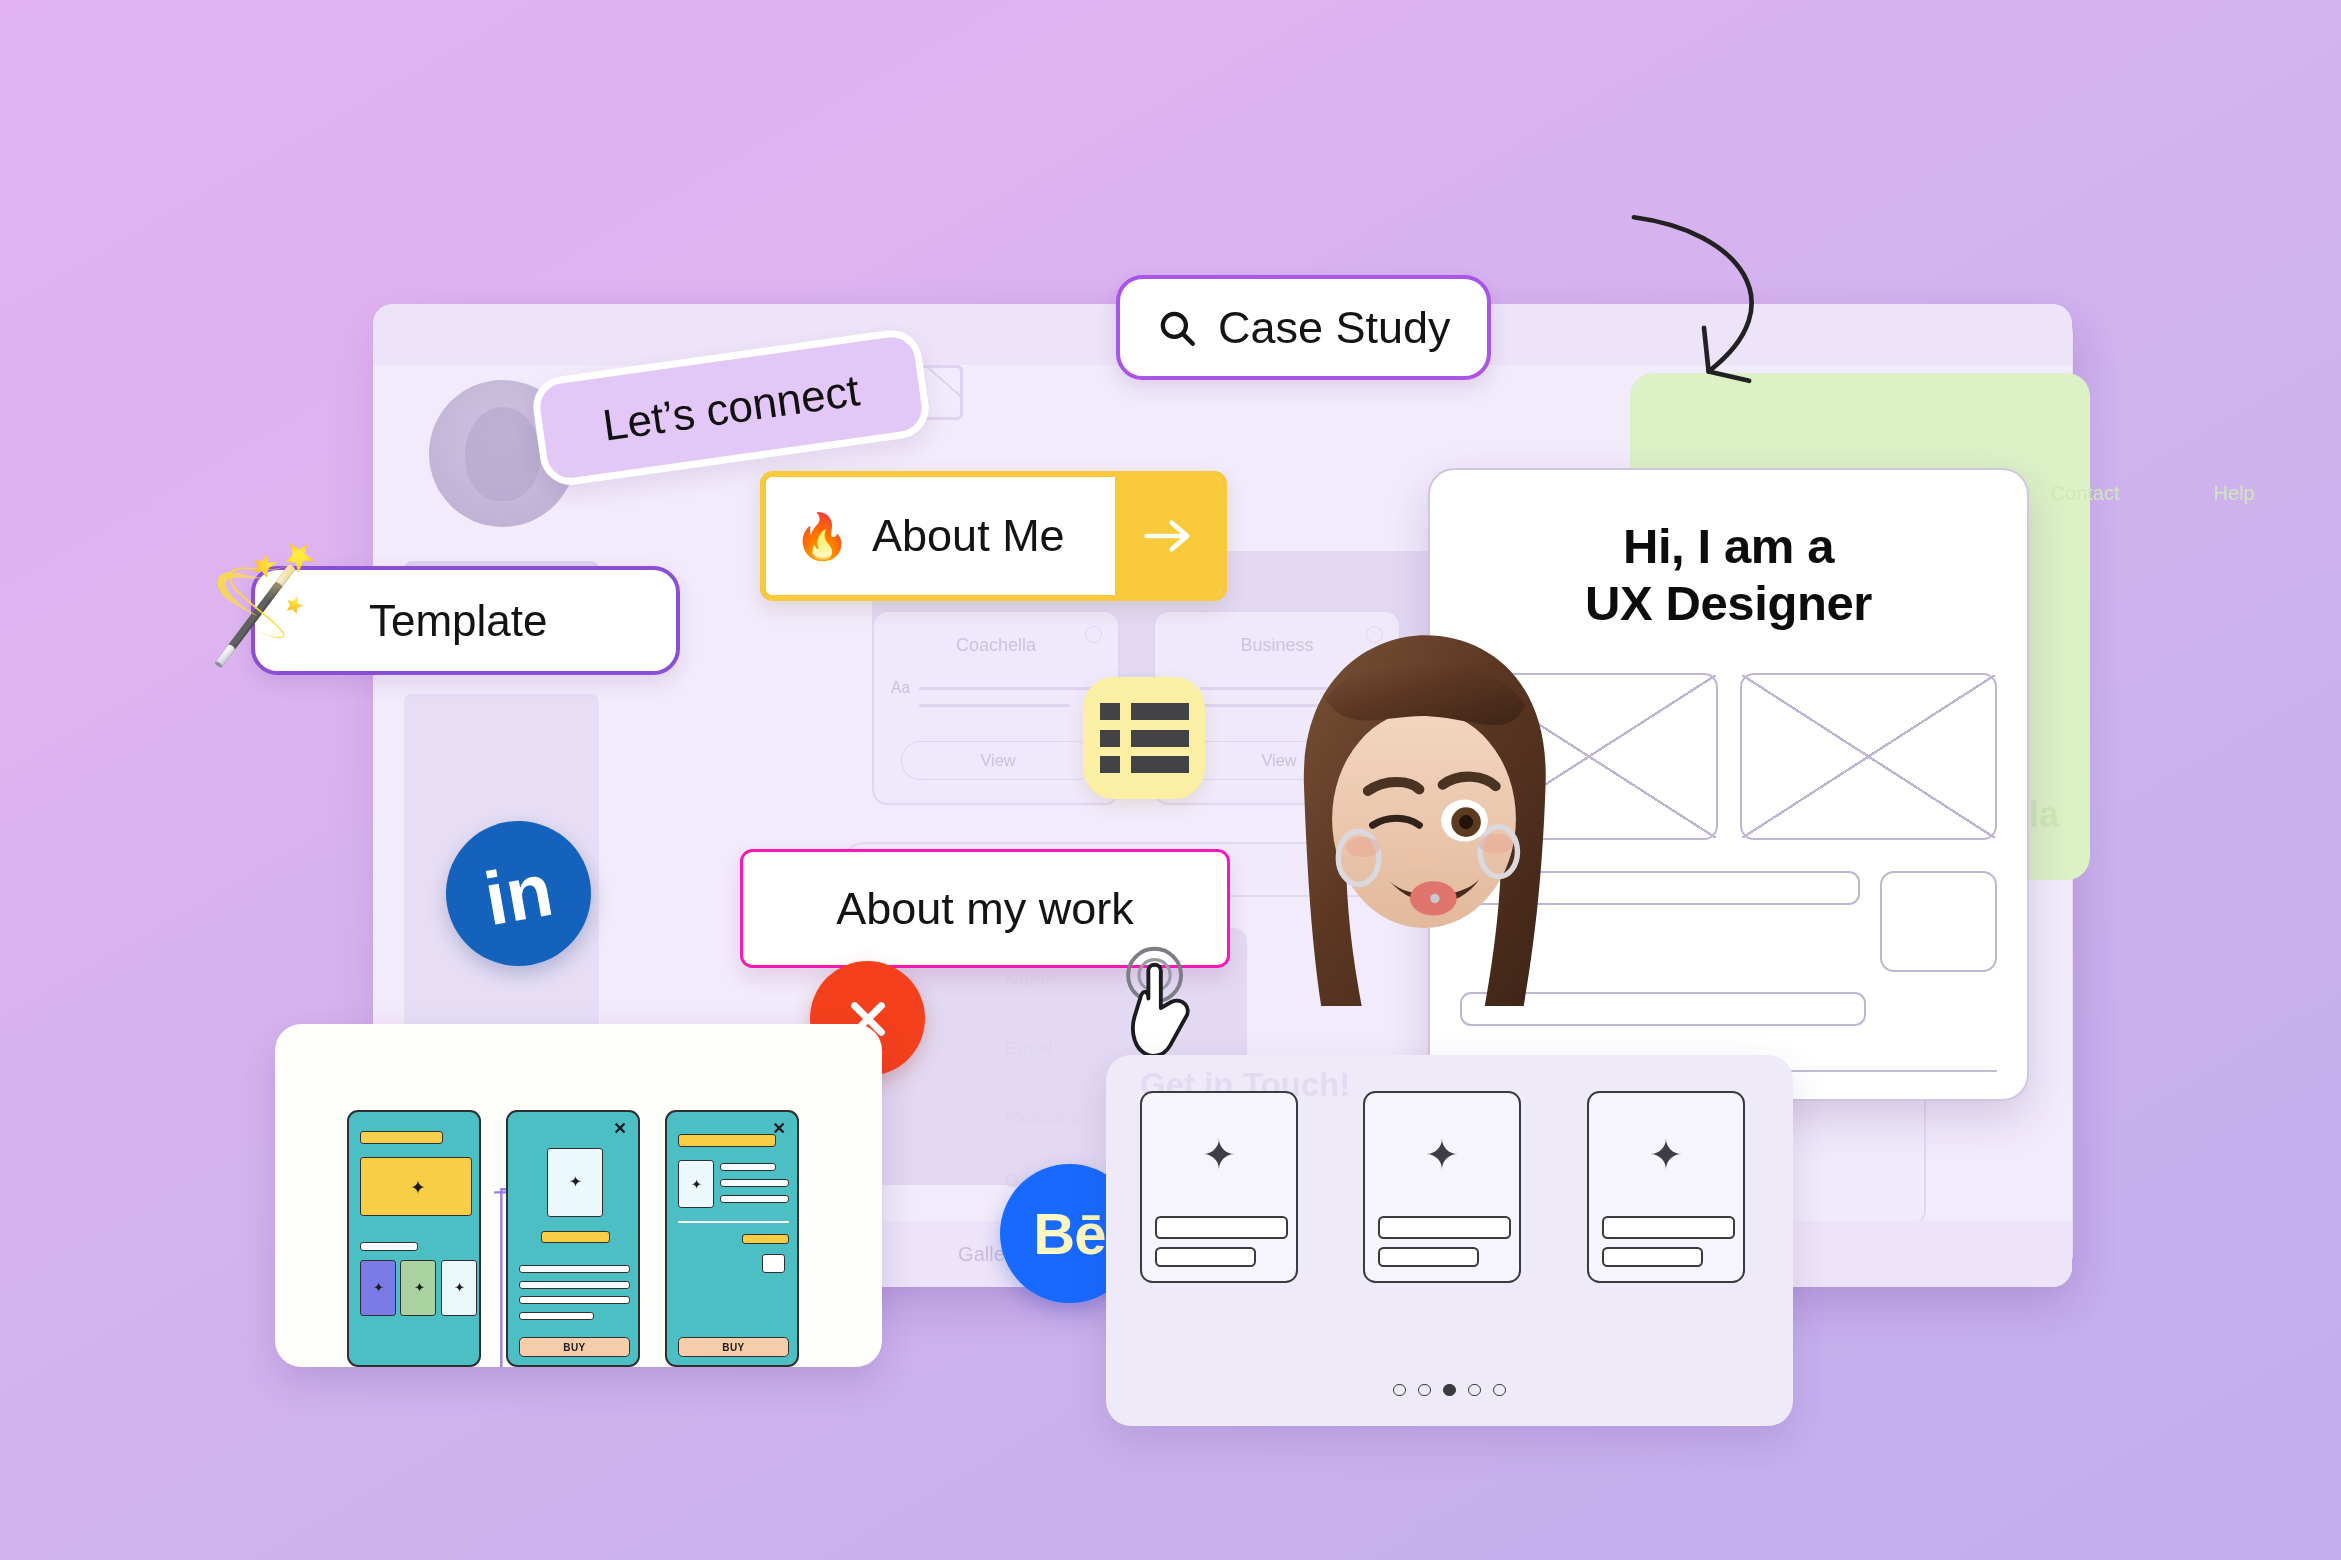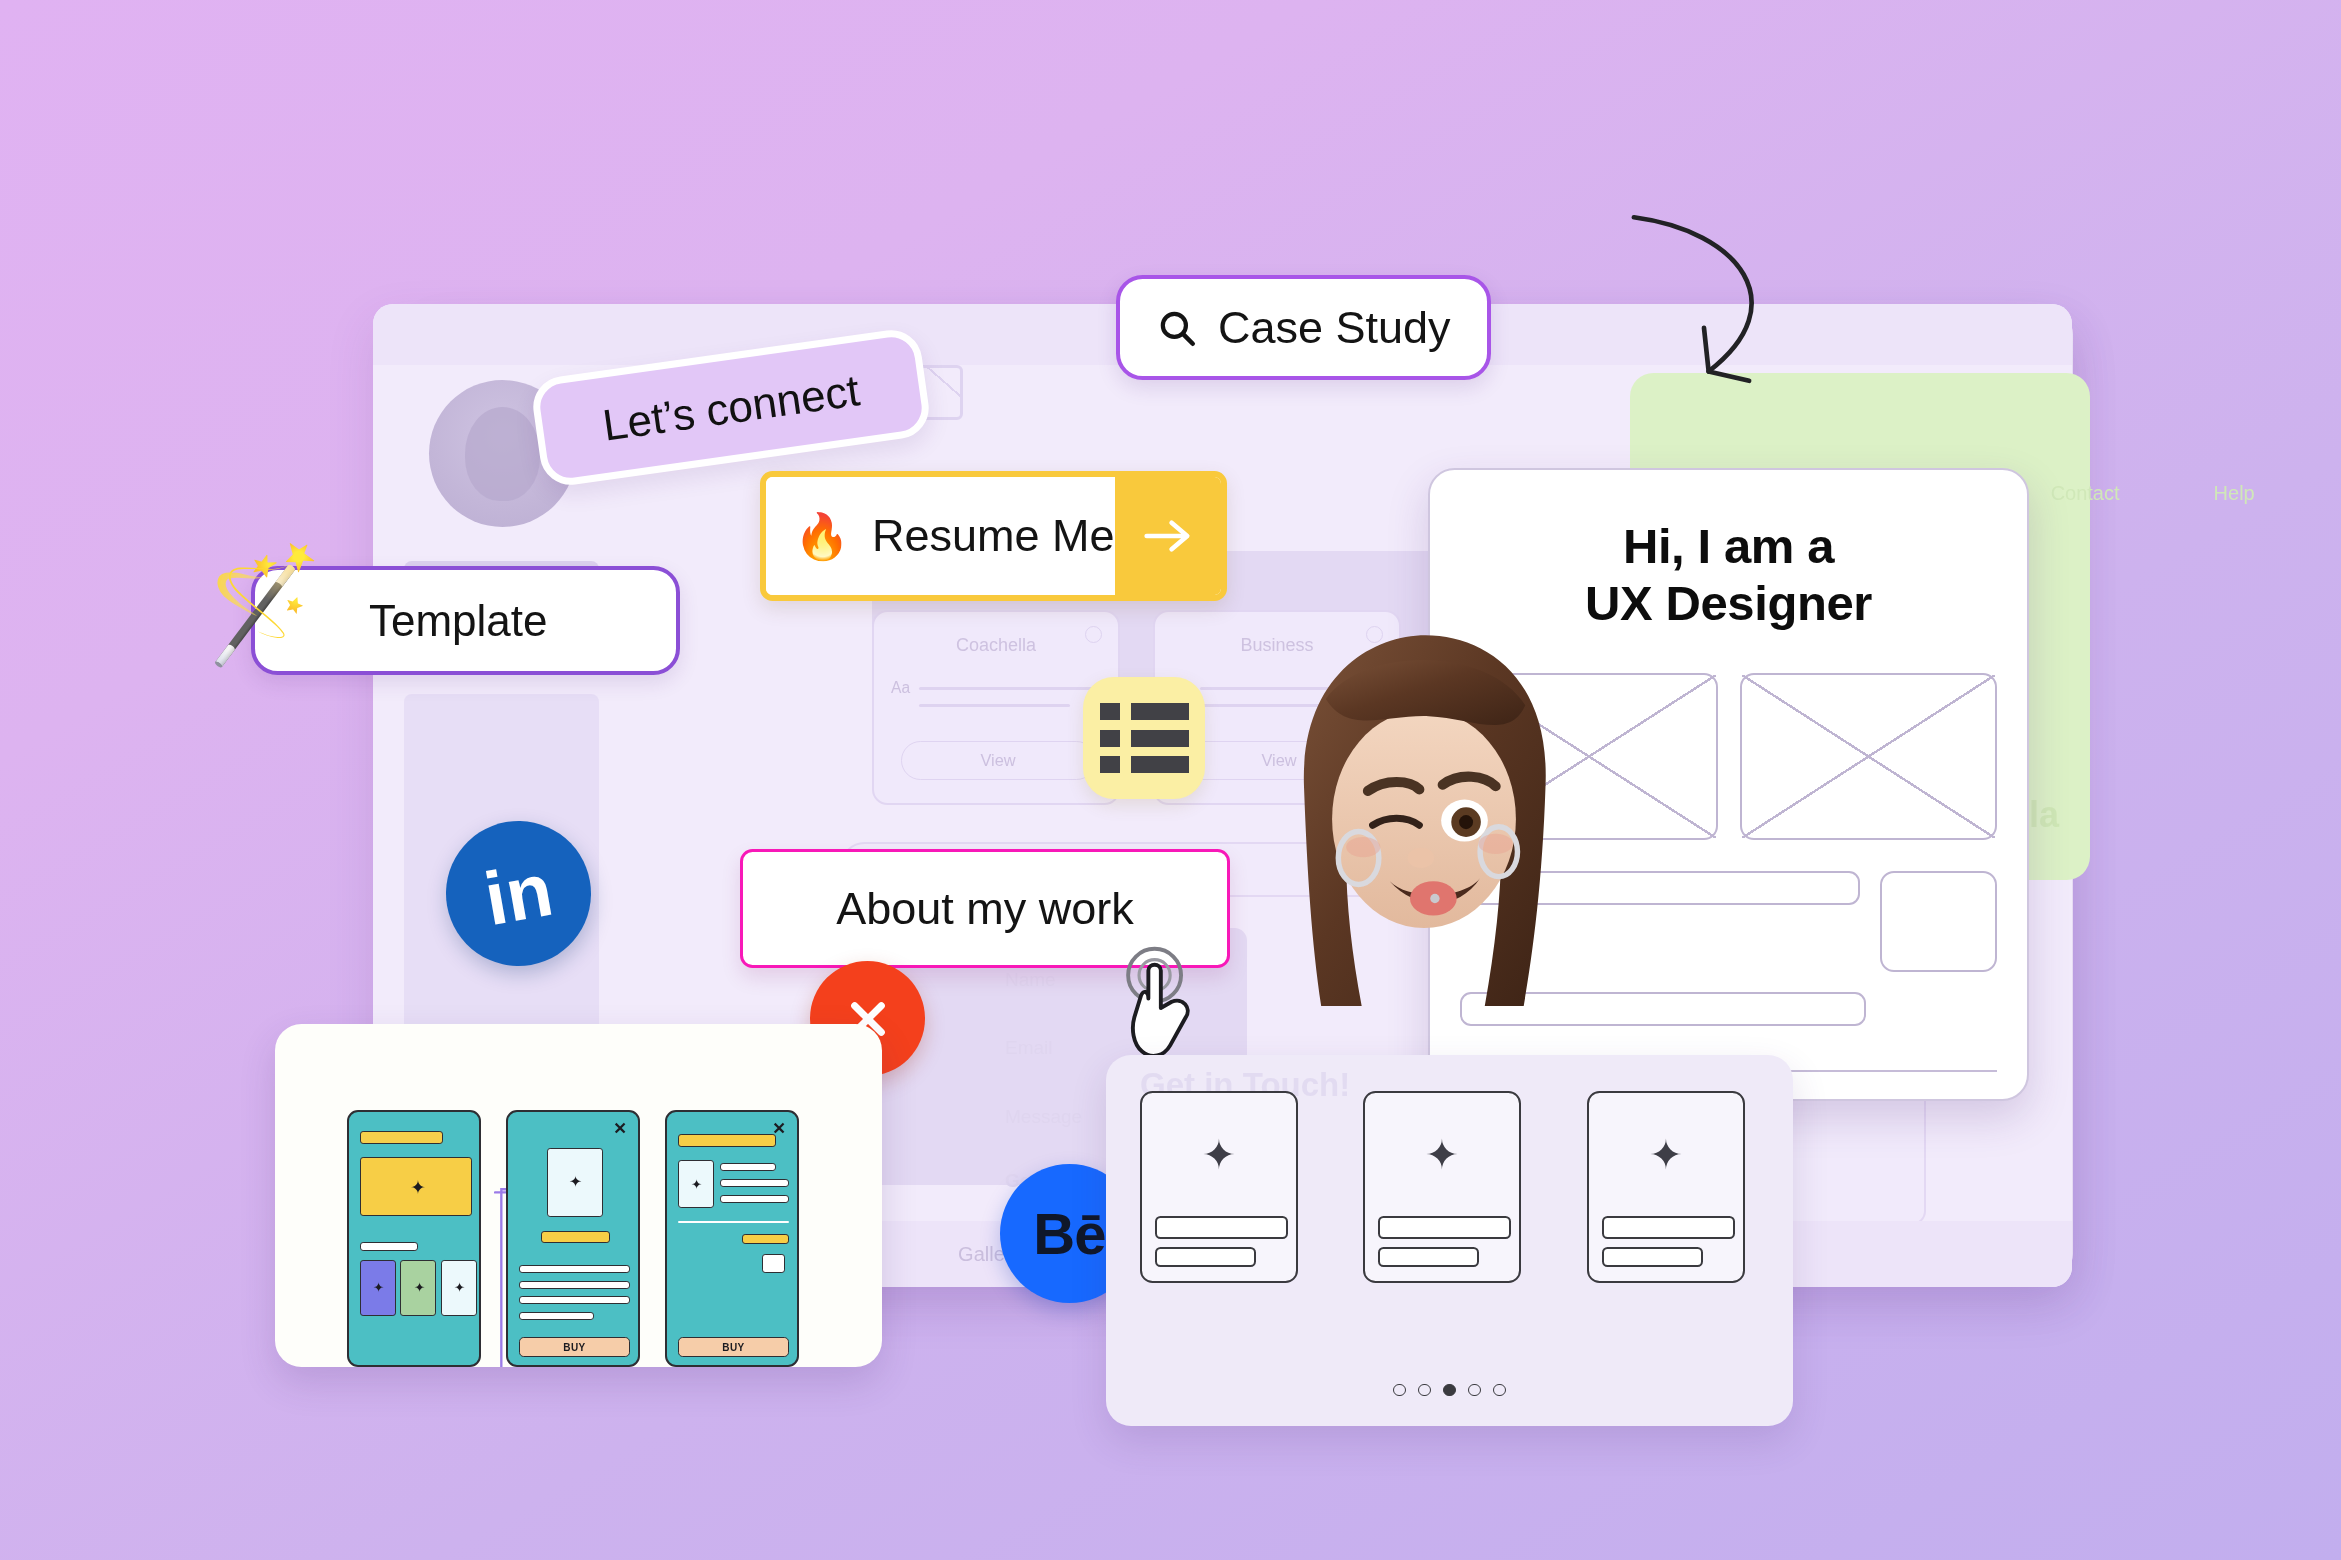--- a/index.html
+++ b/index.html
@@ -152,21 +152,21 @@
   .listicon i { background:#414146; display:block; }
 
   #icon-linkedin {
     position:absolute; left:446px; top:821px; width:145px; height:145px; border-radius:50%;
     background:#1562BD; color:#fff; display:flex; align-items:center; justify-content:center;
     font-size:75px; font-weight:700; transform: rotate(-10deg);
     box-shadow:0 7.8px 20px rgba(10,50,110,.25);
   }
   #icon-behance {
     position:absolute; left:1000px; top:1164px; width:139px; height:139px; border-radius:50%;
-    background:#1769FF; color:#0f172a; display:flex; align-items:center; justify-content:center;
+    background:#1769FF; color:#fef9c3; display:flex; align-items:center; justify-content:center;
     font-size:58px; font-weight:700; letter-spacing:-0.8px;
     box-shadow:0 7.8px 20px rgba(10,50,180,.25);
   }
   #btn-close {
     position:absolute; left:810px; top:961px; width:115px; height:115px; border-radius:50%;
     background:#F4401C; display:flex; align-items:center; justify-content:center;
     box-shadow:0 7.8px 20px rgba(160,40,10,.25);
   }
 
   
@@ -376,21 +376,21 @@
     <span>Case Study</span>
   </div>
 
   <div class="chip" id="chip-lets-connect">
     <span>Let’s connect</span>
   </div>
 
   <div class="chip" id="chip-about-me">
     <div class="left">
       <span style="font-size:45px;">🔥</span>
-      <span class="am-label">Resume Me</span>
+      <span class="am-label">About Me</span>
     </div>
     <div class="right">
       <svg width="53" height="44" viewBox="0 0 68 56">
         <line x1="6" y1="28" x2="56" y2="28" stroke="#fff" stroke-width="6" stroke-linecap="round"></line>
         <path d="M38 11 L 58 28 L 38 45" fill="none" stroke="#fff" stroke-width="6" stroke-linecap="round" stroke-linejoin="round"></path>
       </svg>
     </div>
   </div>
 
   <div class="chip" id="chip-template">

